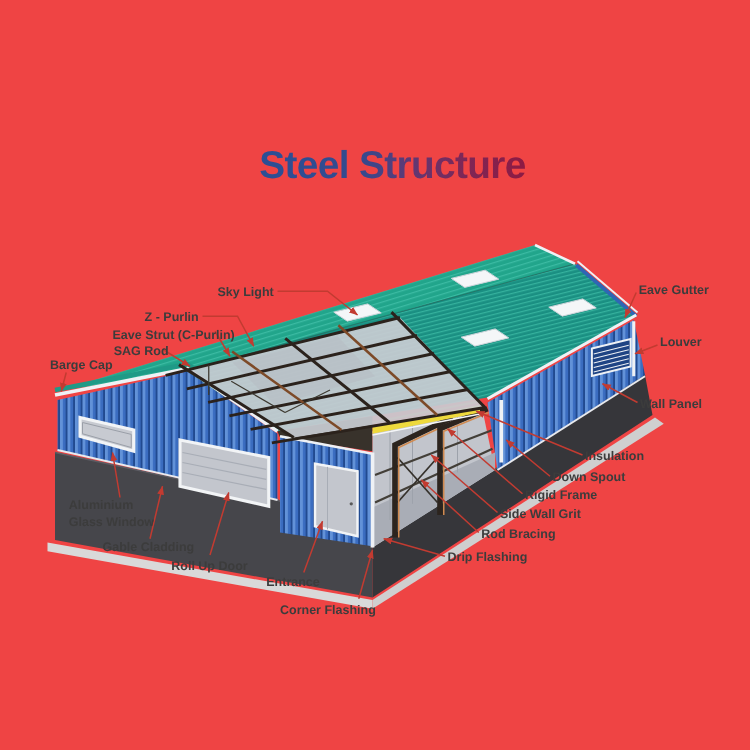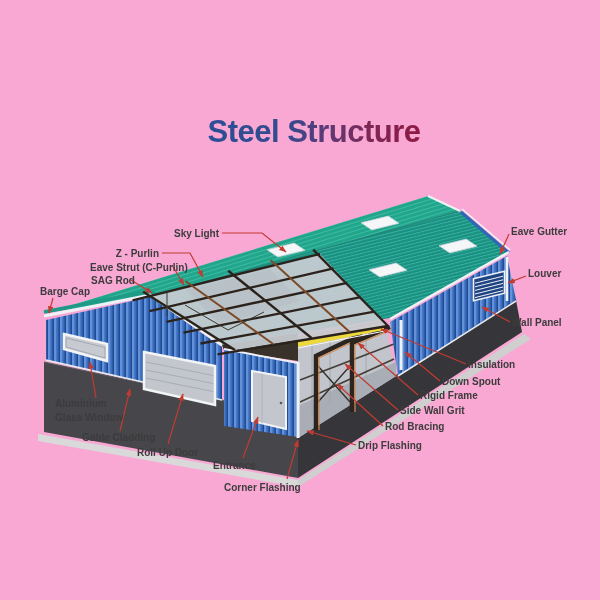--- a/index.html
+++ b/index.html
@@ -1,16 +1,16 @@
 <!DOCTYPE html>
 <html><head>
 <meta charset="utf-8">
 <style>
   html,body{margin:0;padding:0;background:#ffffff;}
-  #canvas{position:relative;width:600px;height:600px;background:#f9a8d4;overflow:hidden;
+  #canvas{position:relative;width:600px;height:600px;background:#ef4444;overflow:hidden;
           font-family:"Liberation Sans", sans-serif;}
   svg{position:absolute;left:0;top:0;}
   text{font-family:"Liberation Sans", sans-serif;}
   .lbl{font-size:10px;font-weight:600;fill:#3c3c3c;}
   .title-text{font-size:31px;font-weight:bold;letter-spacing:-0.5px;}
   .leader{fill:none;stroke:#c23b31;stroke-width:1.2;}
 </style>
 </head>
 <body>
 

